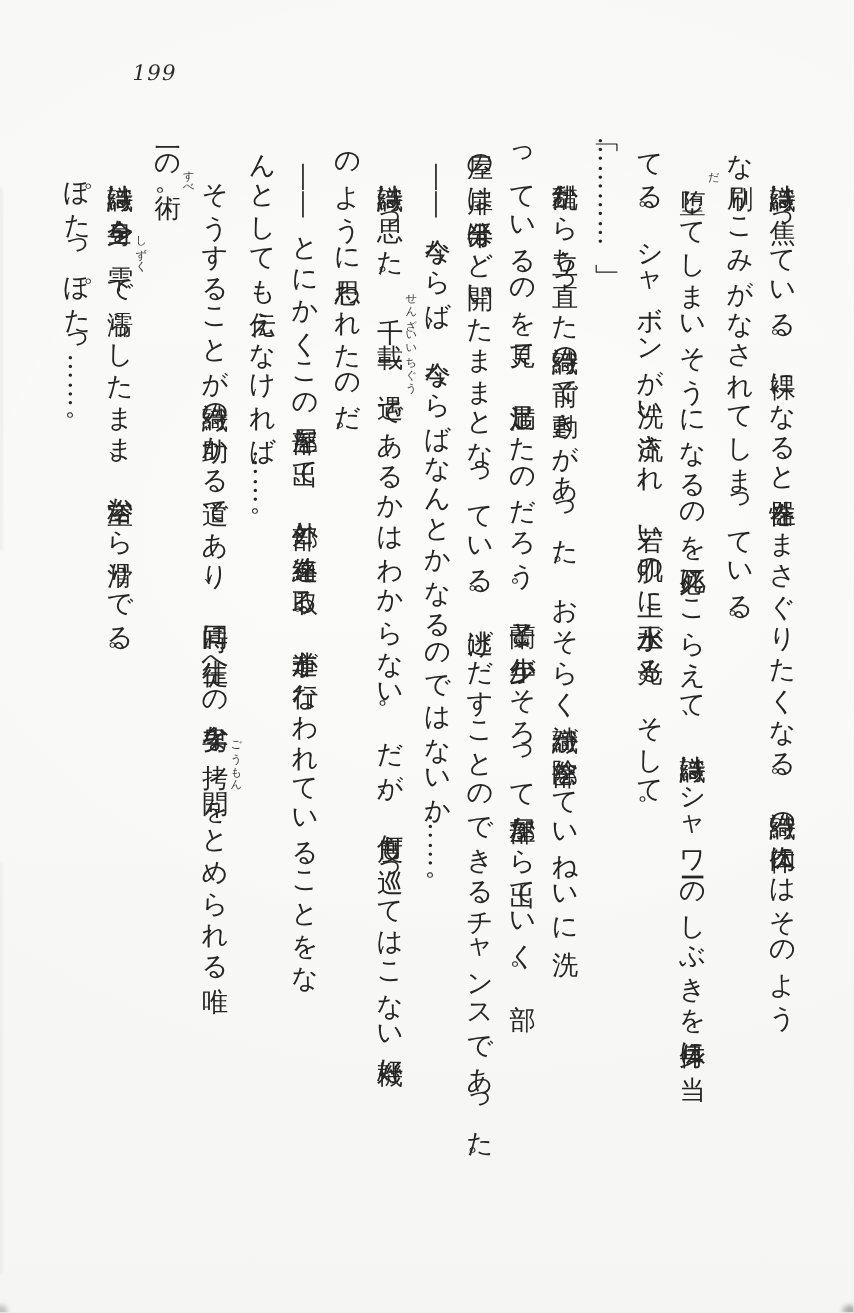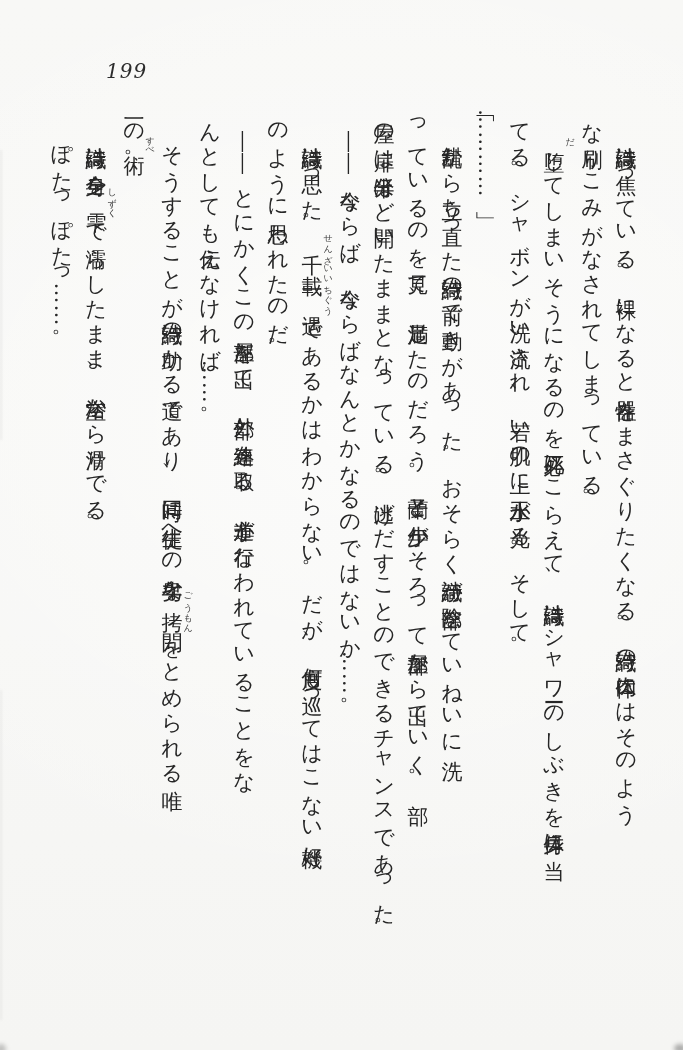--- a/index.html
+++ b/index.html
@@ -19,25 +19,24 @@
     background:
       radial-gradient(ellipse 900px 700px at 55% 40%, rgba(255,255,255,0.55), rgba(255,255,255,0) 70%),
       linear-gradient(180deg, #f8f8f6 0%, #f7f7f5 60%, #f5f5f3 100%);
     overflow: hidden;
     font-family: "DejaVu Serif", "Liberation Serif", serif;
   }
   .page-number {
     position: absolute;
     top: 49px;
     left: 106px;
-    font-size: 20px;
+    font-size: 17px;
     font-style: italic;
     letter-spacing: 1px;
     color: #2c2c2c;
-    margin-top: 10px;
   }
   .text-block {
     position: absolute;
     top: 108px;
     right: 40px;
     height: 850px;
     writing-mode: vertical-rl;
     text-orientation: mixed;
     font-size: 21px;
     line-height: 34px;

